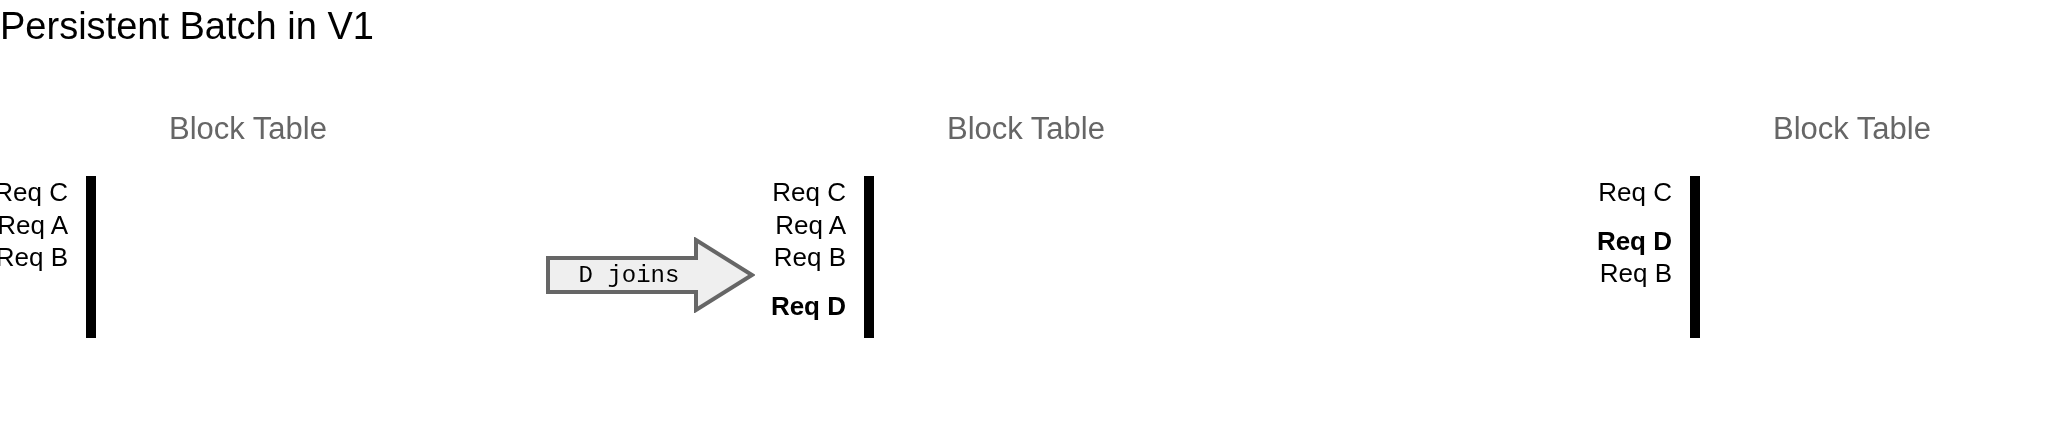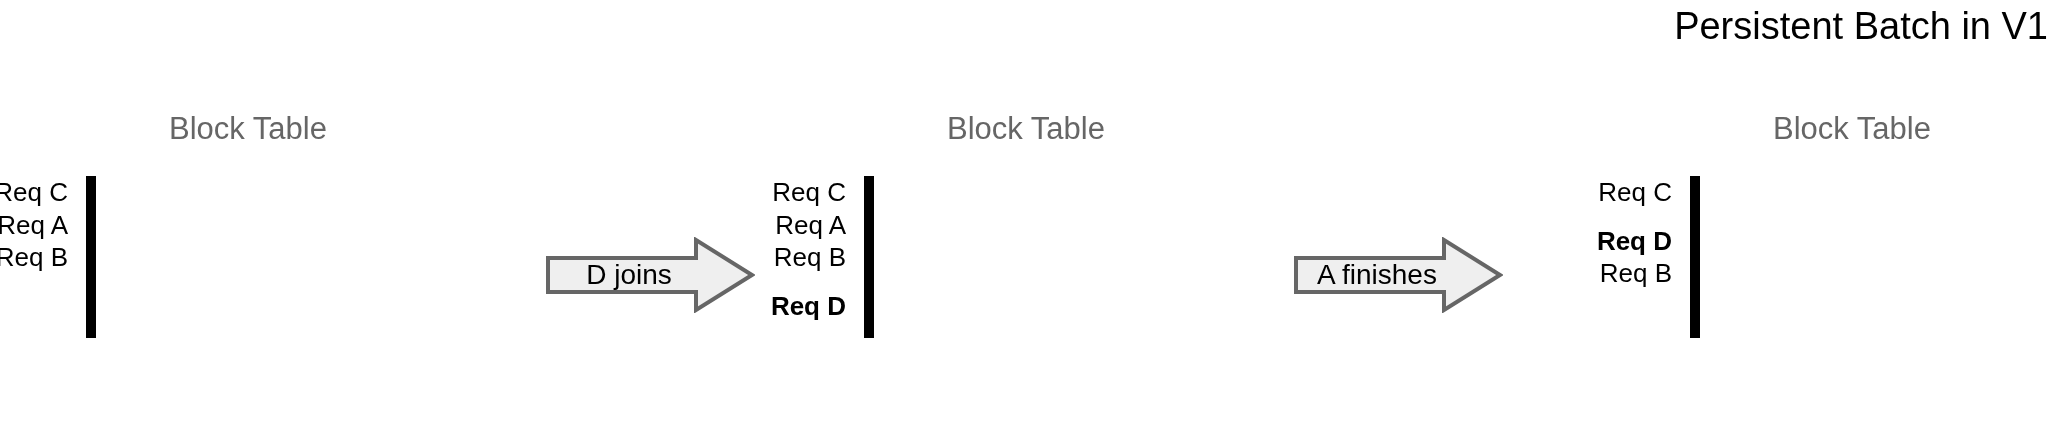--- a/index.html
+++ b/index.html
@@ -13,21 +13,21 @@
     font-family: "Liberation Sans", sans-serif;
     overflow: hidden;
     position: relative;
   }
 
   #page-title {
     position: absolute;
     top: 4px;
     left: 0;
     width: 2048px;
-    text-align: right;
+    text-align: left;
     font-size: 38px;
     color: #000000;
     line-height: 1.2;
     white-space: nowrap;
   }
 
   
   .stage {
     position: absolute;
     top: 110px;
@@ -98,24 +98,25 @@
   .arrow svg { display: block; width: 210px; height: 76px; }
   .arrow-label {
     position: absolute;
     left: 0;
     top: 0;
     width: 168px;
     height: 76px;
     display: flex;
     align-items: center;
     justify-content: center;
-    font-size: 28px;
+    font-size: 24px;
     color: #000000;
     white-space: nowrap;
     pointer-events: none;
+    font-family: Liberation Mono, monospace;
   }
 </style>
 </head>
 <body>
 
 <div id="page-title">Persistent Batch in V1</div>
 
 <div class="stage">
 
   <div class="panel" style="left:0px;">
@@ -212,26 +213,20 @@
       <tr>
         <td class="c-empty"></td>
         <td class="c-empty"></td>
         <td class="c-empty"></td>
         <td class="c-empty"></td>
       </tr>
     </tbody>
       </table>
   </div>
 
-  <div class="arrow" style="left:1293px; top:127px;">
-    <svg viewBox="0 0 210 76" xmlns="http://www.w3.org/2000/svg">
-      <polygon points="3,21 151,21 151,3 207,38 151,73 151,55 3,55" fill="#efefef" stroke="#666666" stroke-width="4" stroke-linejoin="miter"></polygon>
-    </svg>
-    <div class="arrow-label">A finishes</div>
-  </div>
 
   <div class="panel" style="left:1692px;">
     <div class="panel-title" style="left:-2px; width:324px;">Block Table</div>
 
     <div class="row-labels" style="left:-182px; top:66px; width:172px;">
       <div class="row-label">Req C</div>
       <div class="row-label bold">Req D</div>
       <div class="row-label">Req B</div>
       <div class="row-label blank"></div>
       <div class="row-label blank"></div>

